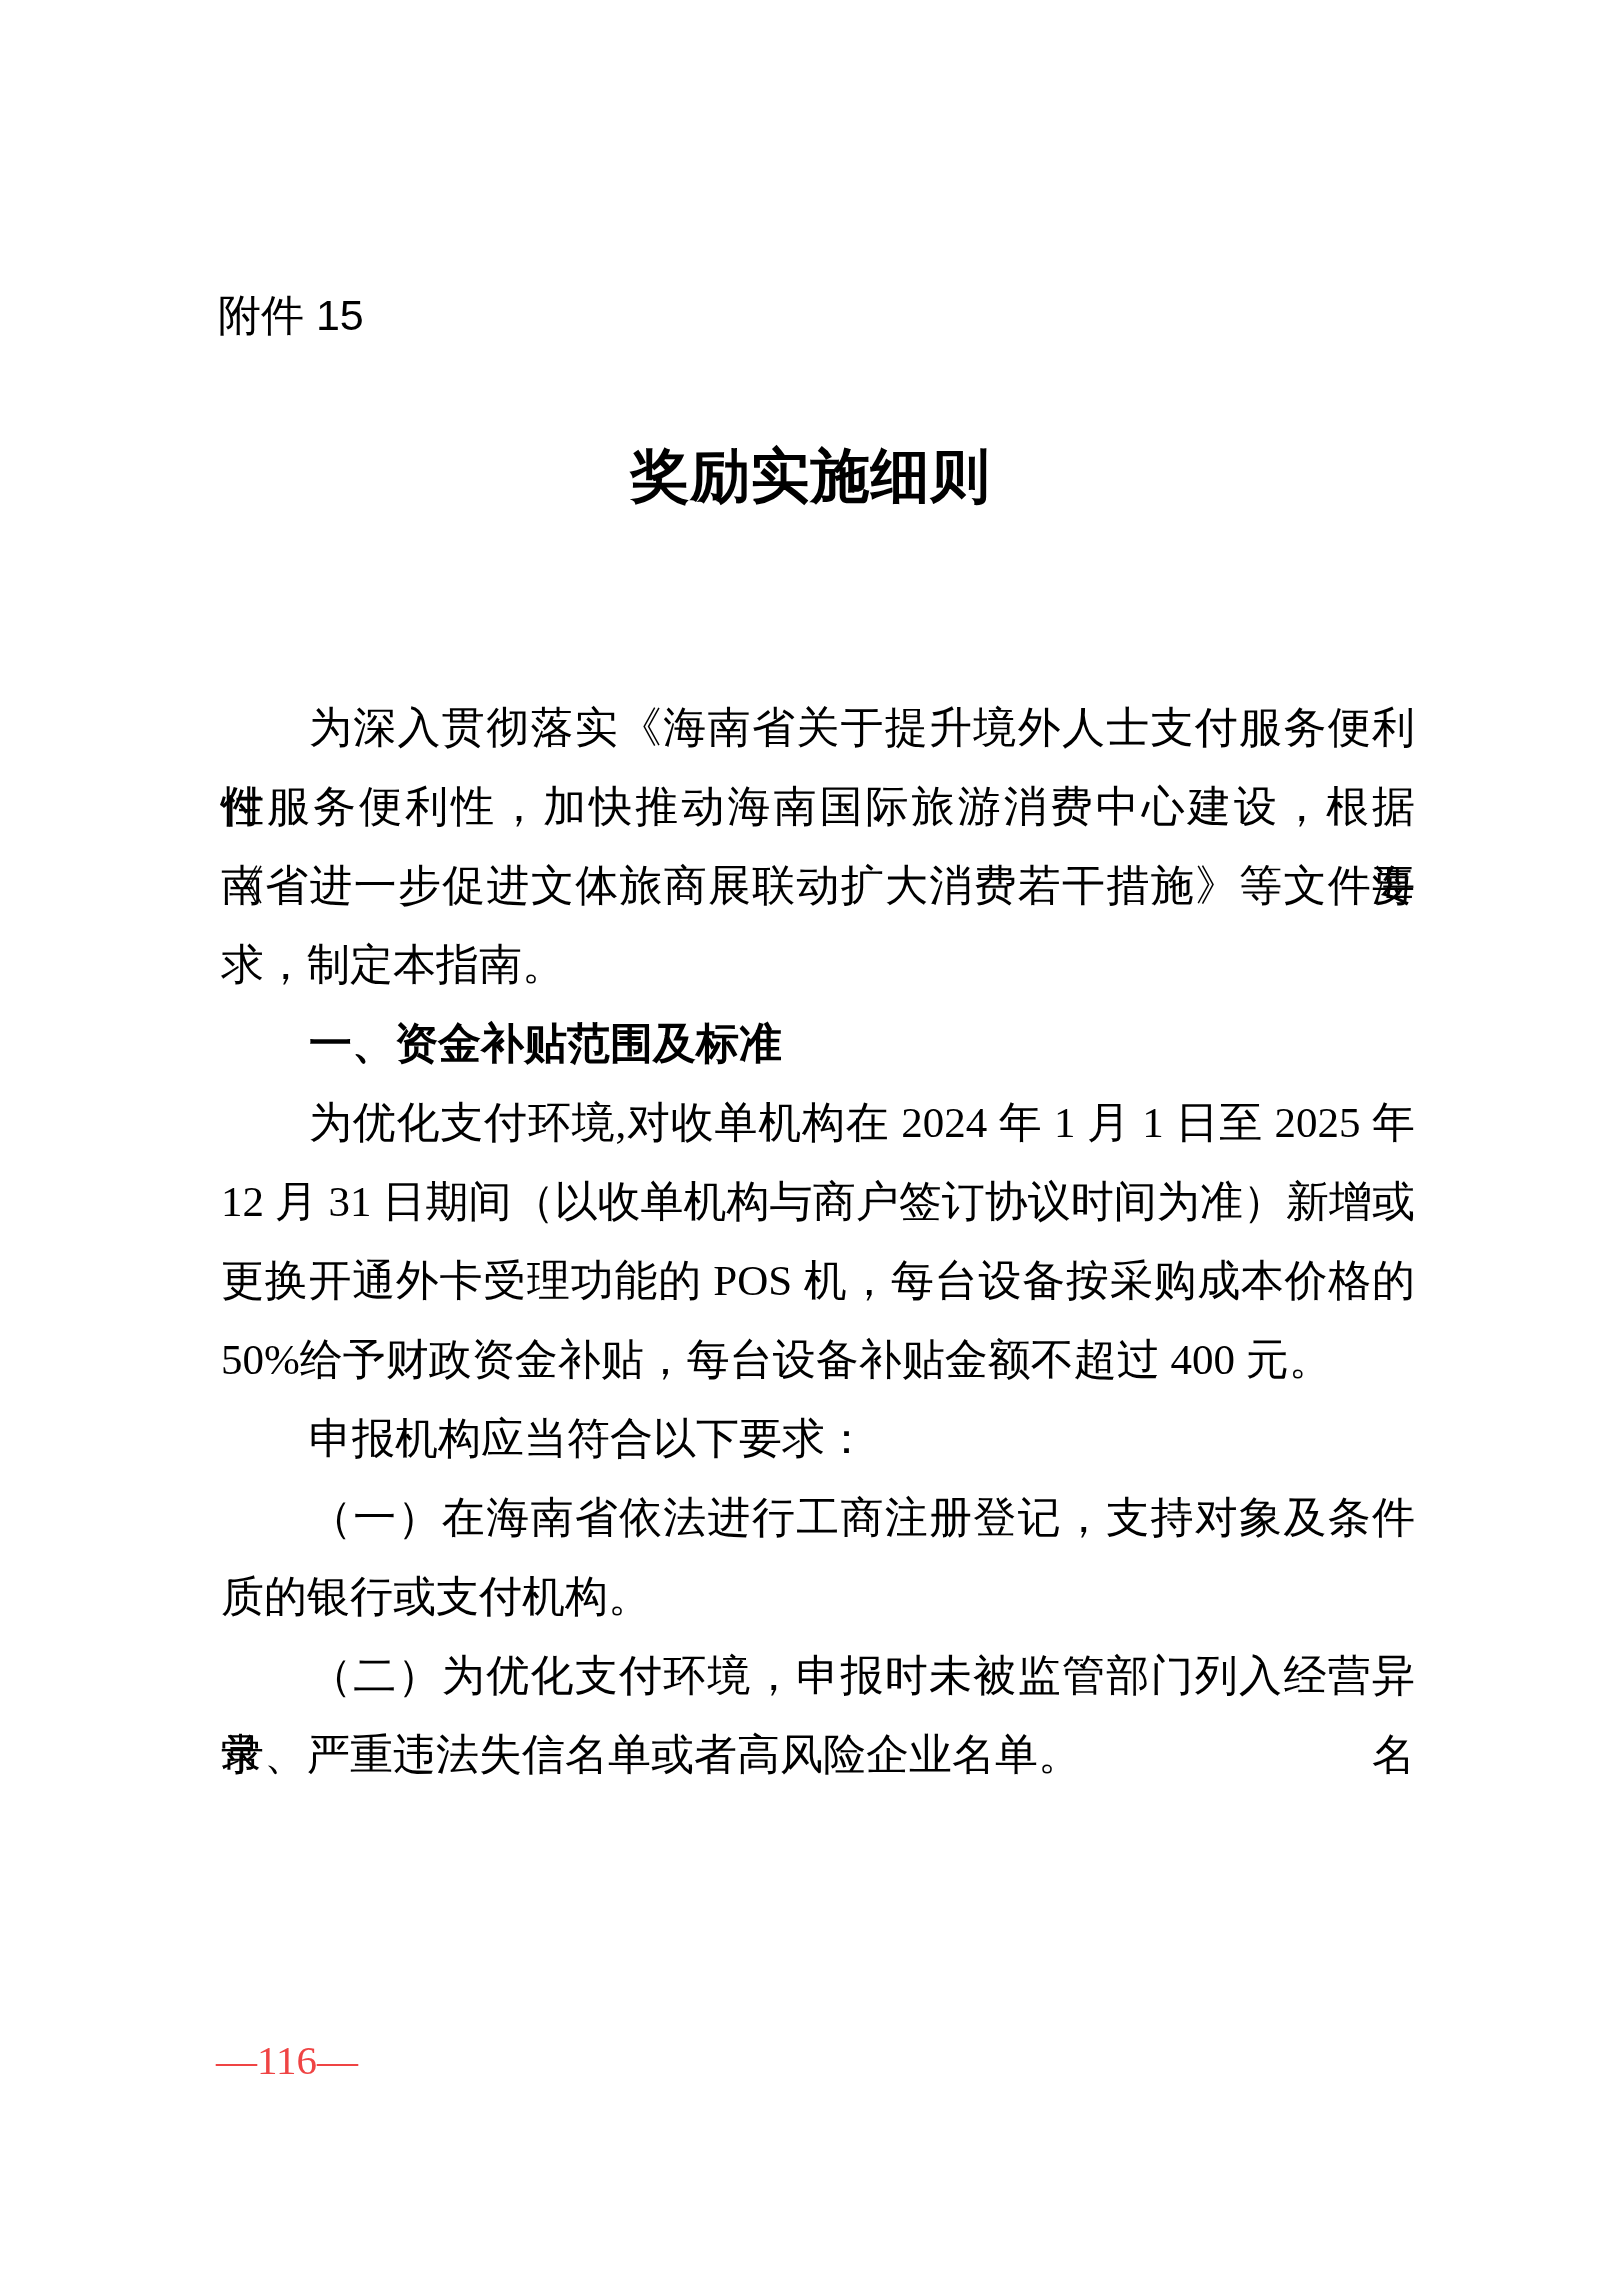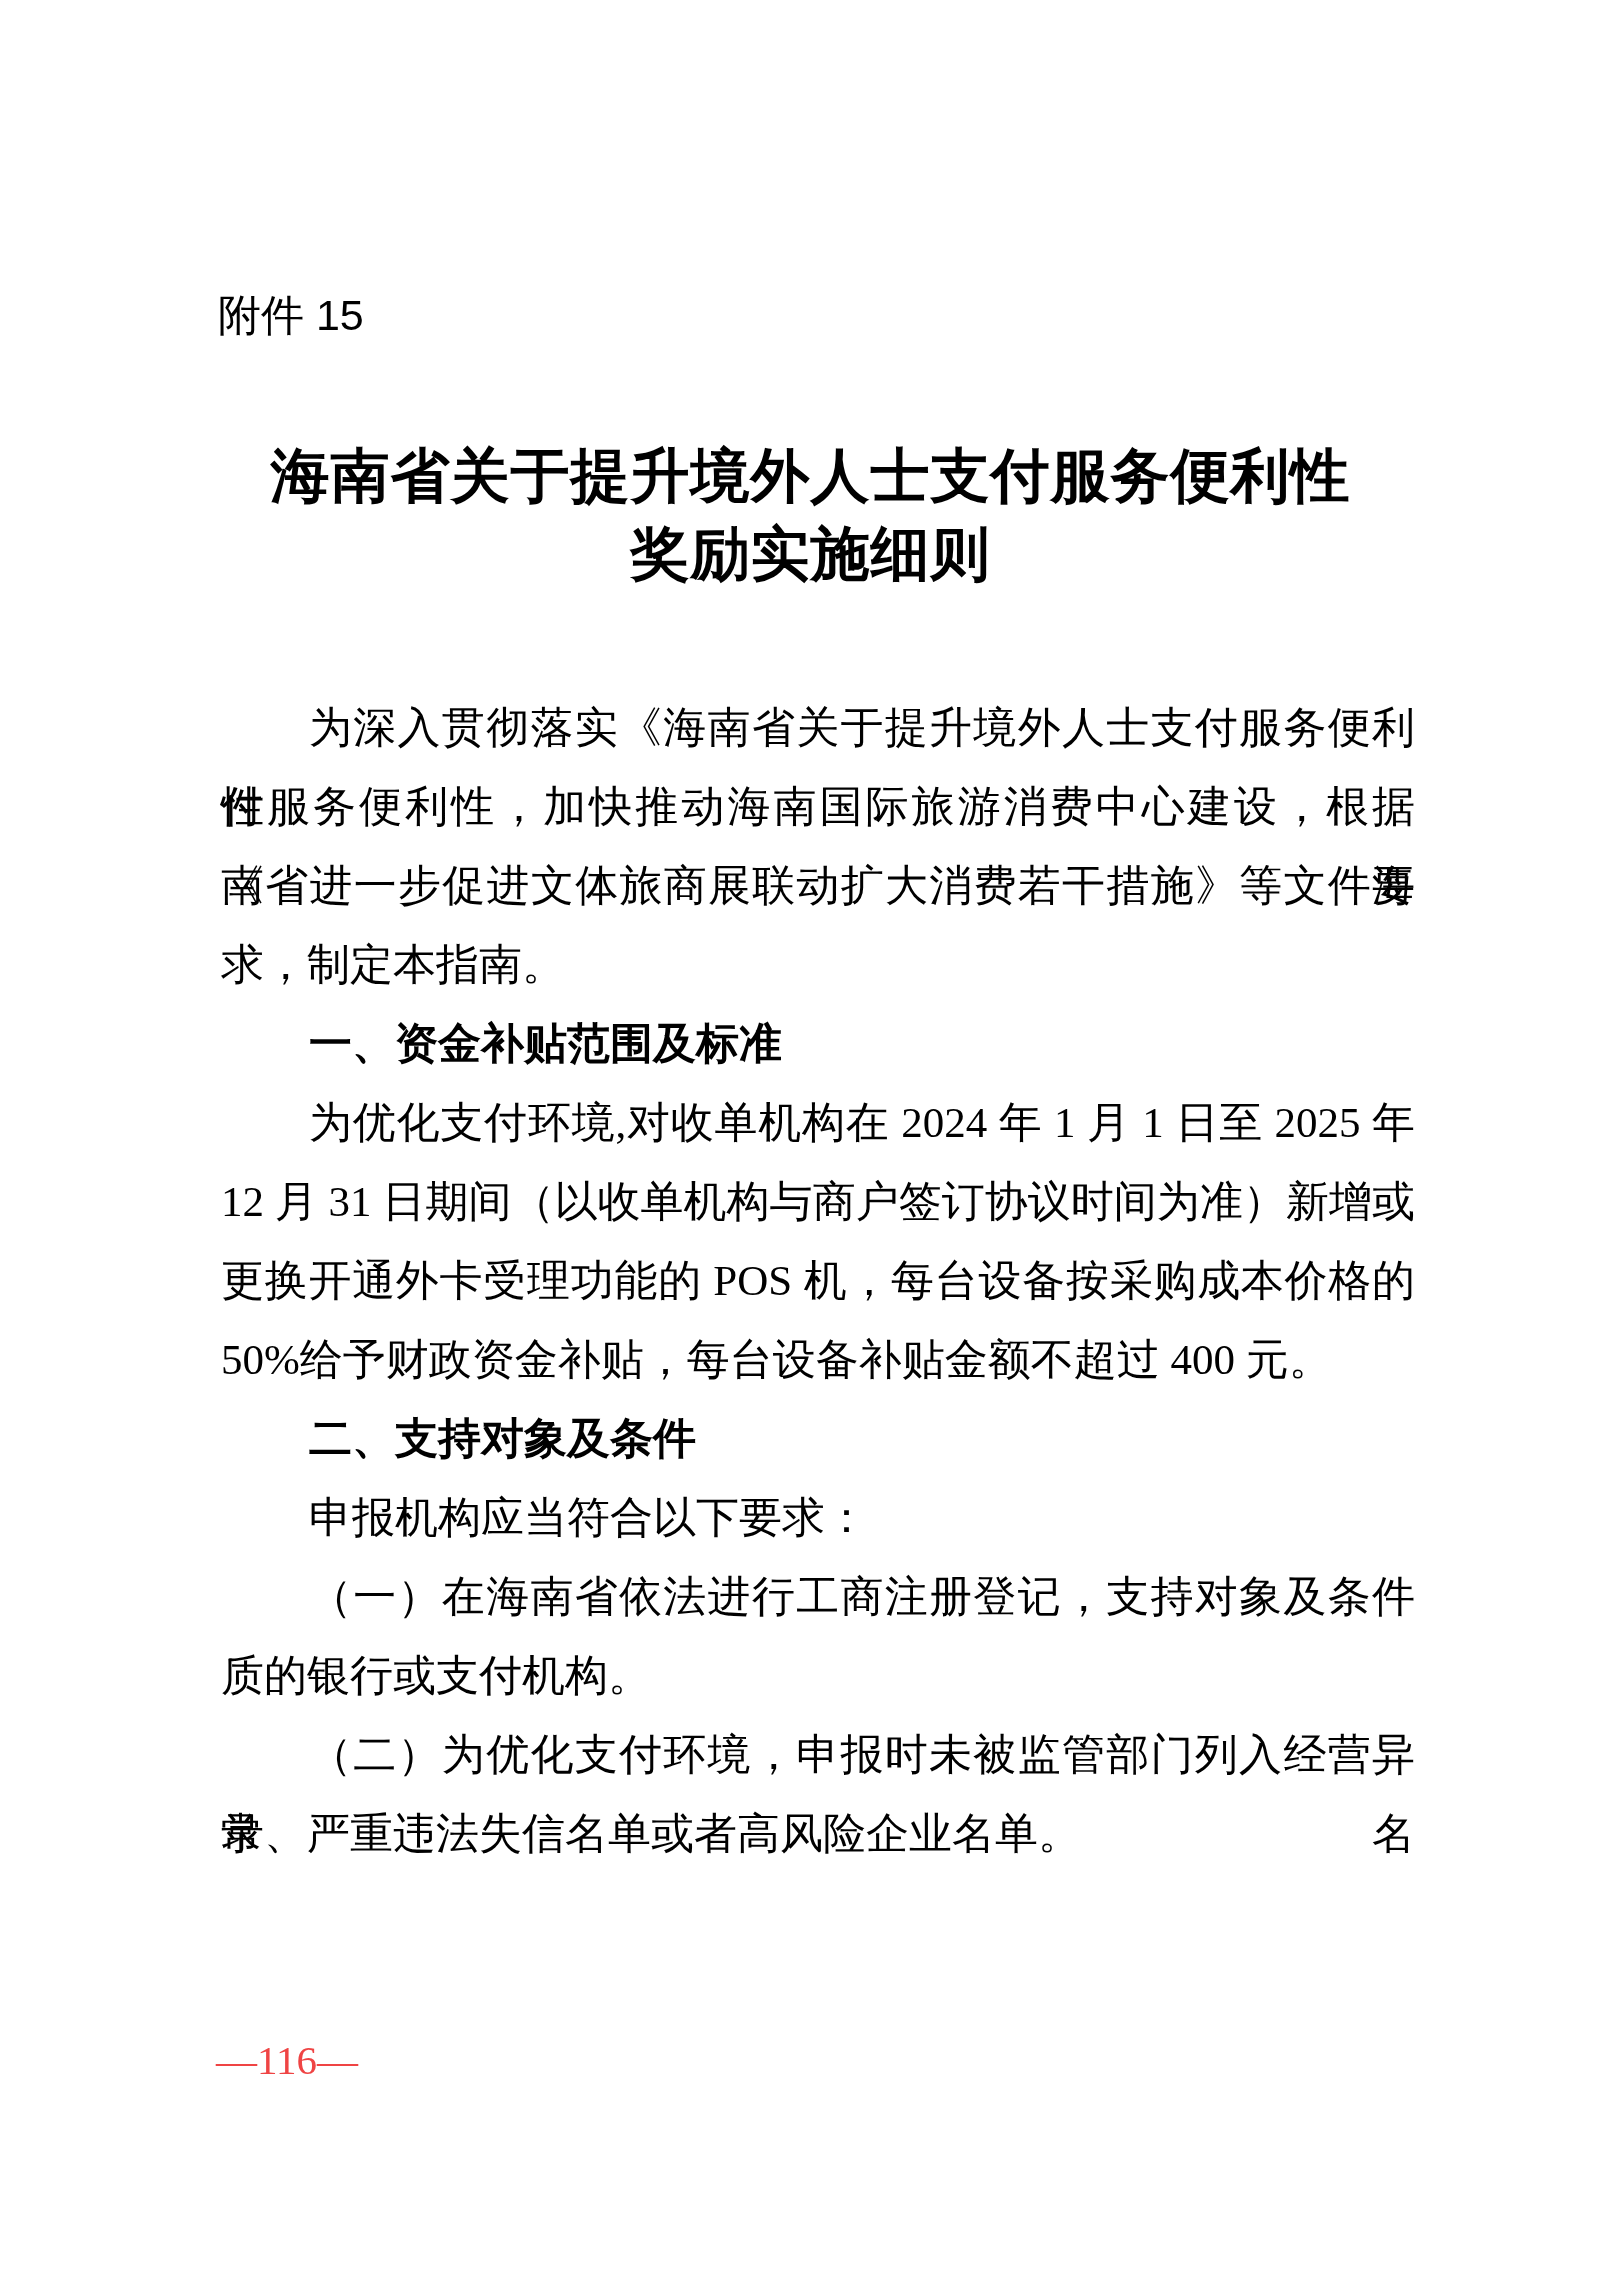--- a/index.html
+++ b/index.html
@@ -72,35 +72,33 @@
   }
 </style>
 </head>
 <body>
 
 <div class="page">
 
   <div class="attachment">附件 15</div>
 
   <div class="doc-title">
-    <div>海南省关于提升境外人士支付服务便利性</div>
     <div>奖励实施细则</div>
   </div>
 
   <div class="body-block">
     <div class="line indent fill">为深入贯彻落实《海南省关于提升境外人士支付服务便利性</div>
     <div class="line fill">付服务便利性，加快推动海南国际旅游消费中心建设，根据《海</div>
     <div class="line fill">南省进一步促进文体旅商展联动扩大消费若干措施》等文件要</div>
     <div class="line">求，制定本指南。</div>
     <div class="line indent heading">一、资金补贴范围及标准</div>
     <div class="line indent fill">为优化支付环境,对收单机构在 2024 年 1 月 1 日至 2025 年</div>
     <div class="line fill">12 月 31 日期间（以收单机构与商户签订协议时间为准）新增或</div>
     <div class="line fill">更换开通外卡受理功能的 POS 机，每台设备按采购成本价格的</div>
     <div class="line">50%给予财政资金补贴，每台设备补贴金额不超过 400 元。</div>
-    <div class="line indent heading">二、支持对象及条件</div>
     <div class="line indent">申报机构应当符合以下要求：</div>
     <div class="line indent fill">（一）在海南省依法进行工商注册登记，支持对象及条件</div>
     <div class="line">质的银行或支付机构。</div>
     <div class="line indent fill">（二）为优化支付环境，申报时未被监管部门列入经营异常名</div>
     <div class="line">录、严重违法失信名单或者高风险企业名单。</div>
   </div>
 
   <div class="page-number">—116—</div>
 
 </div>

